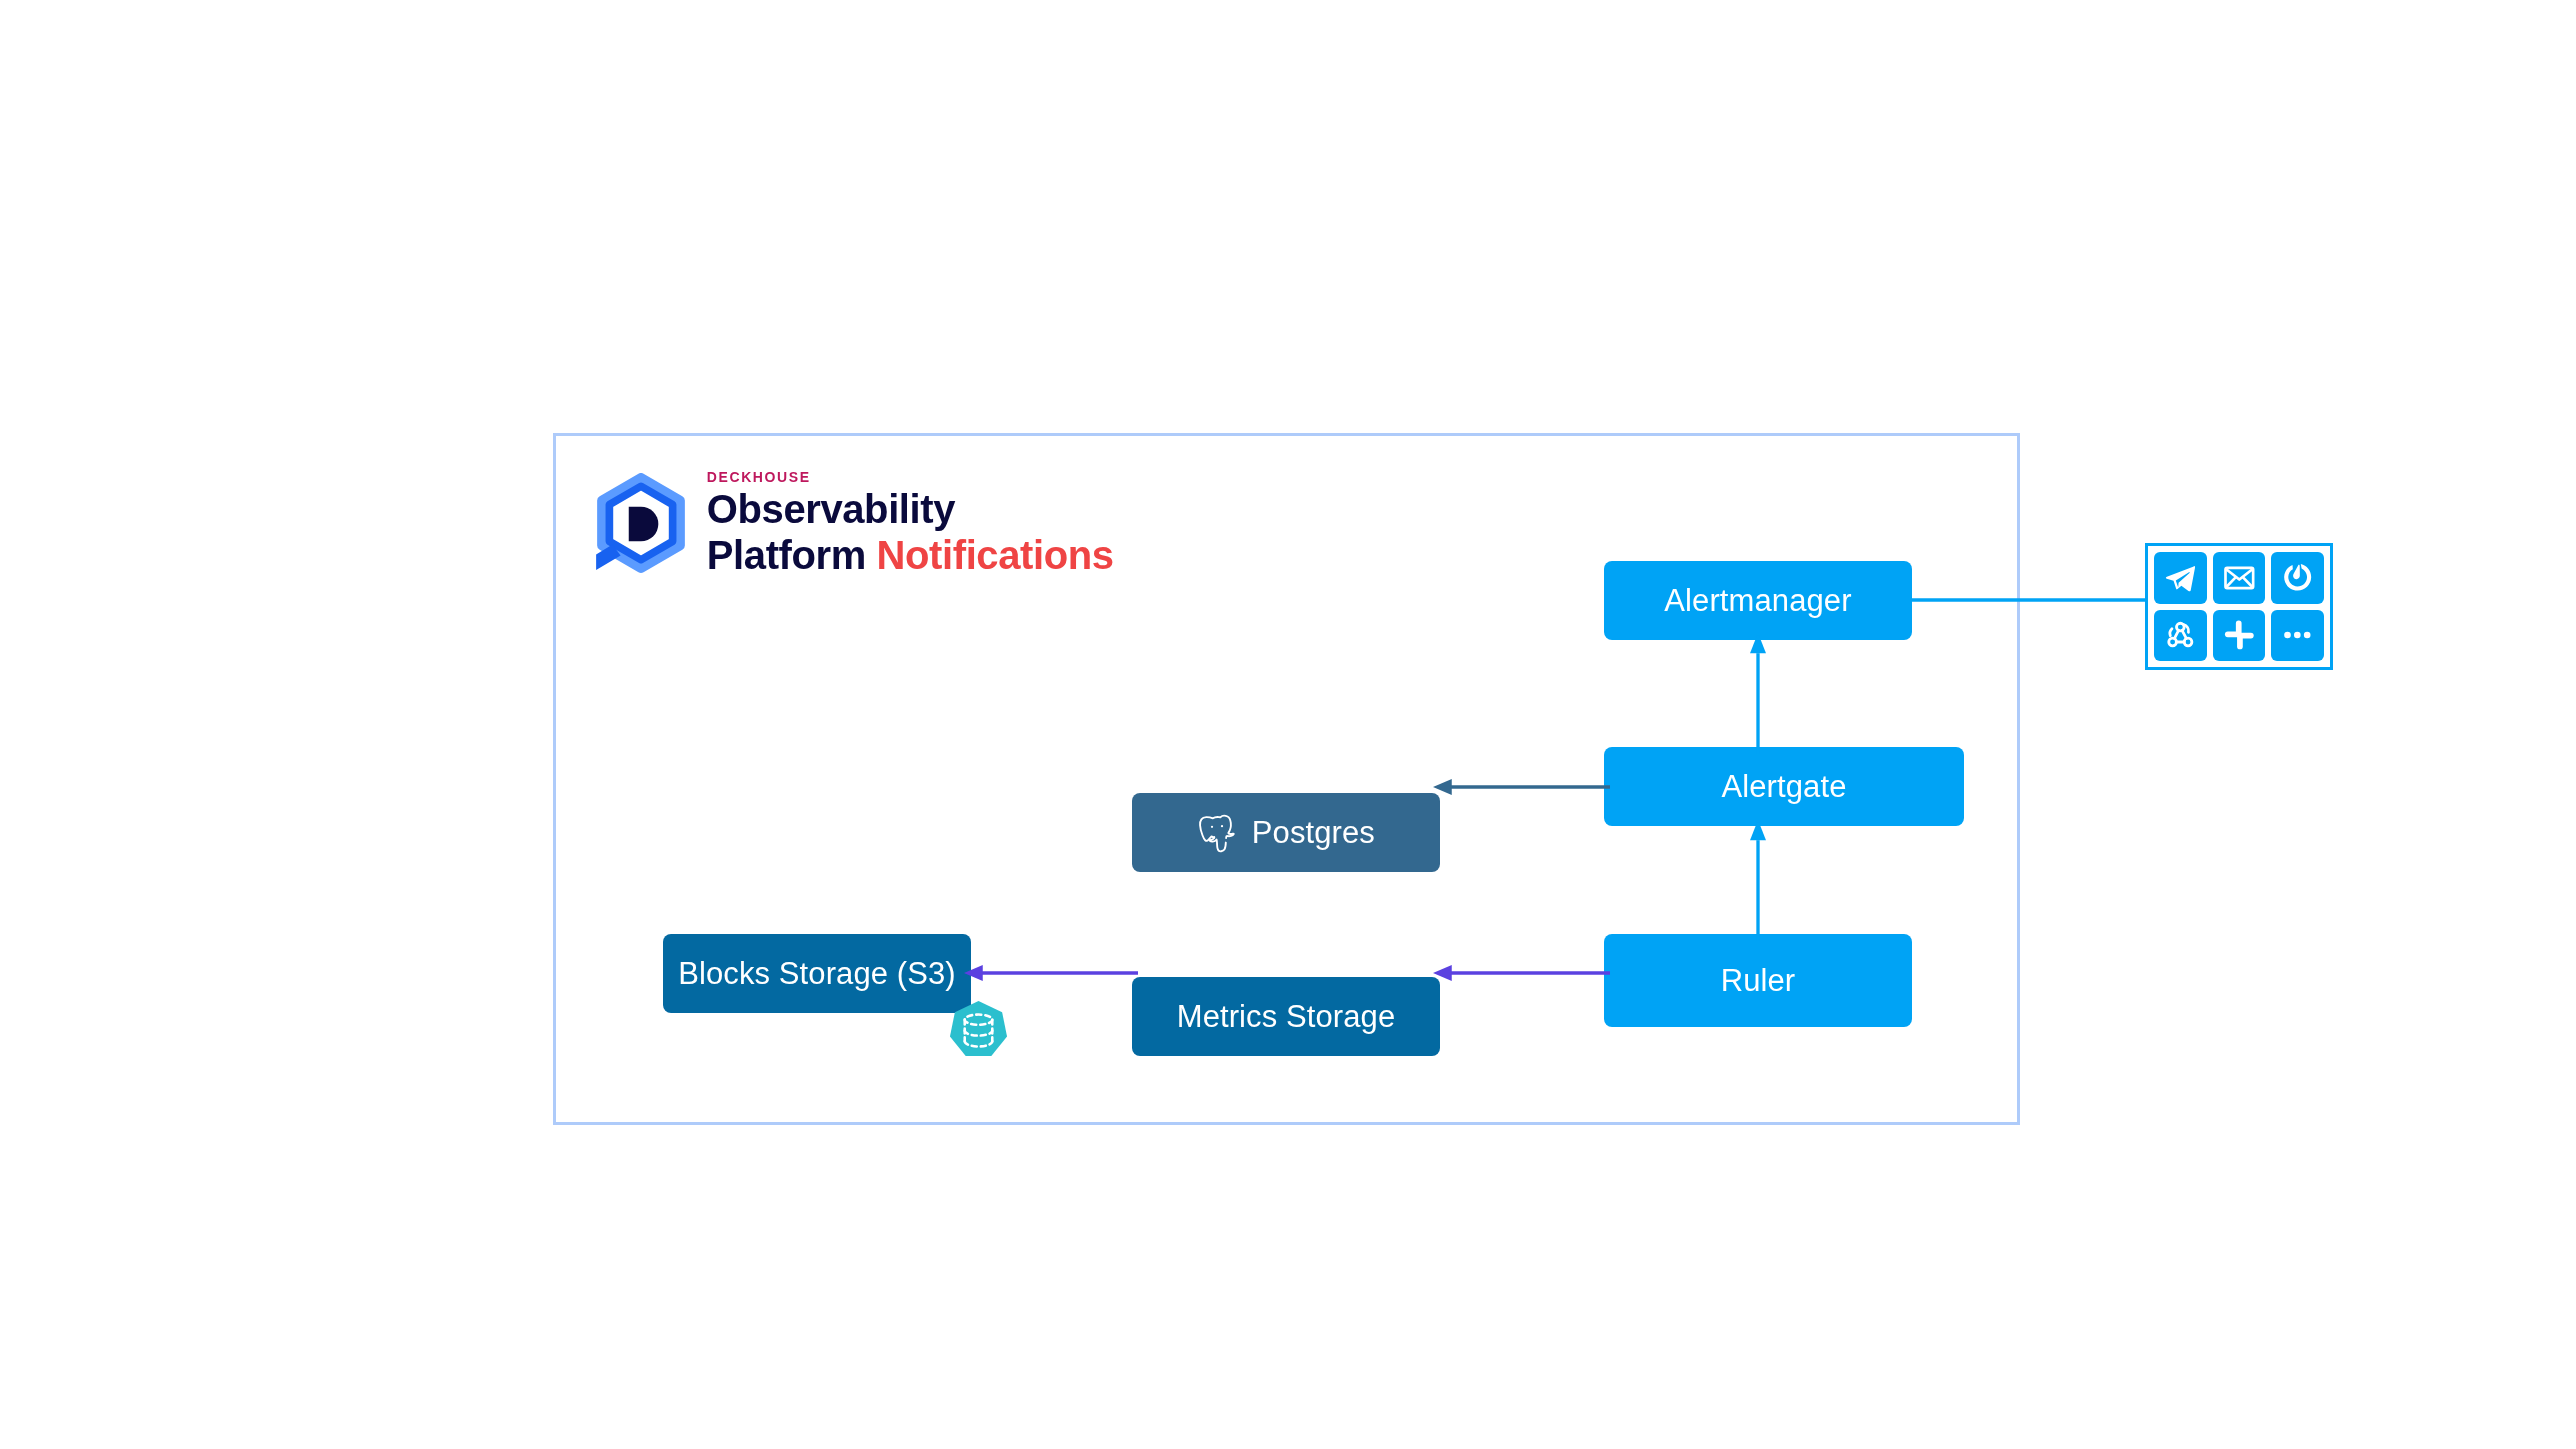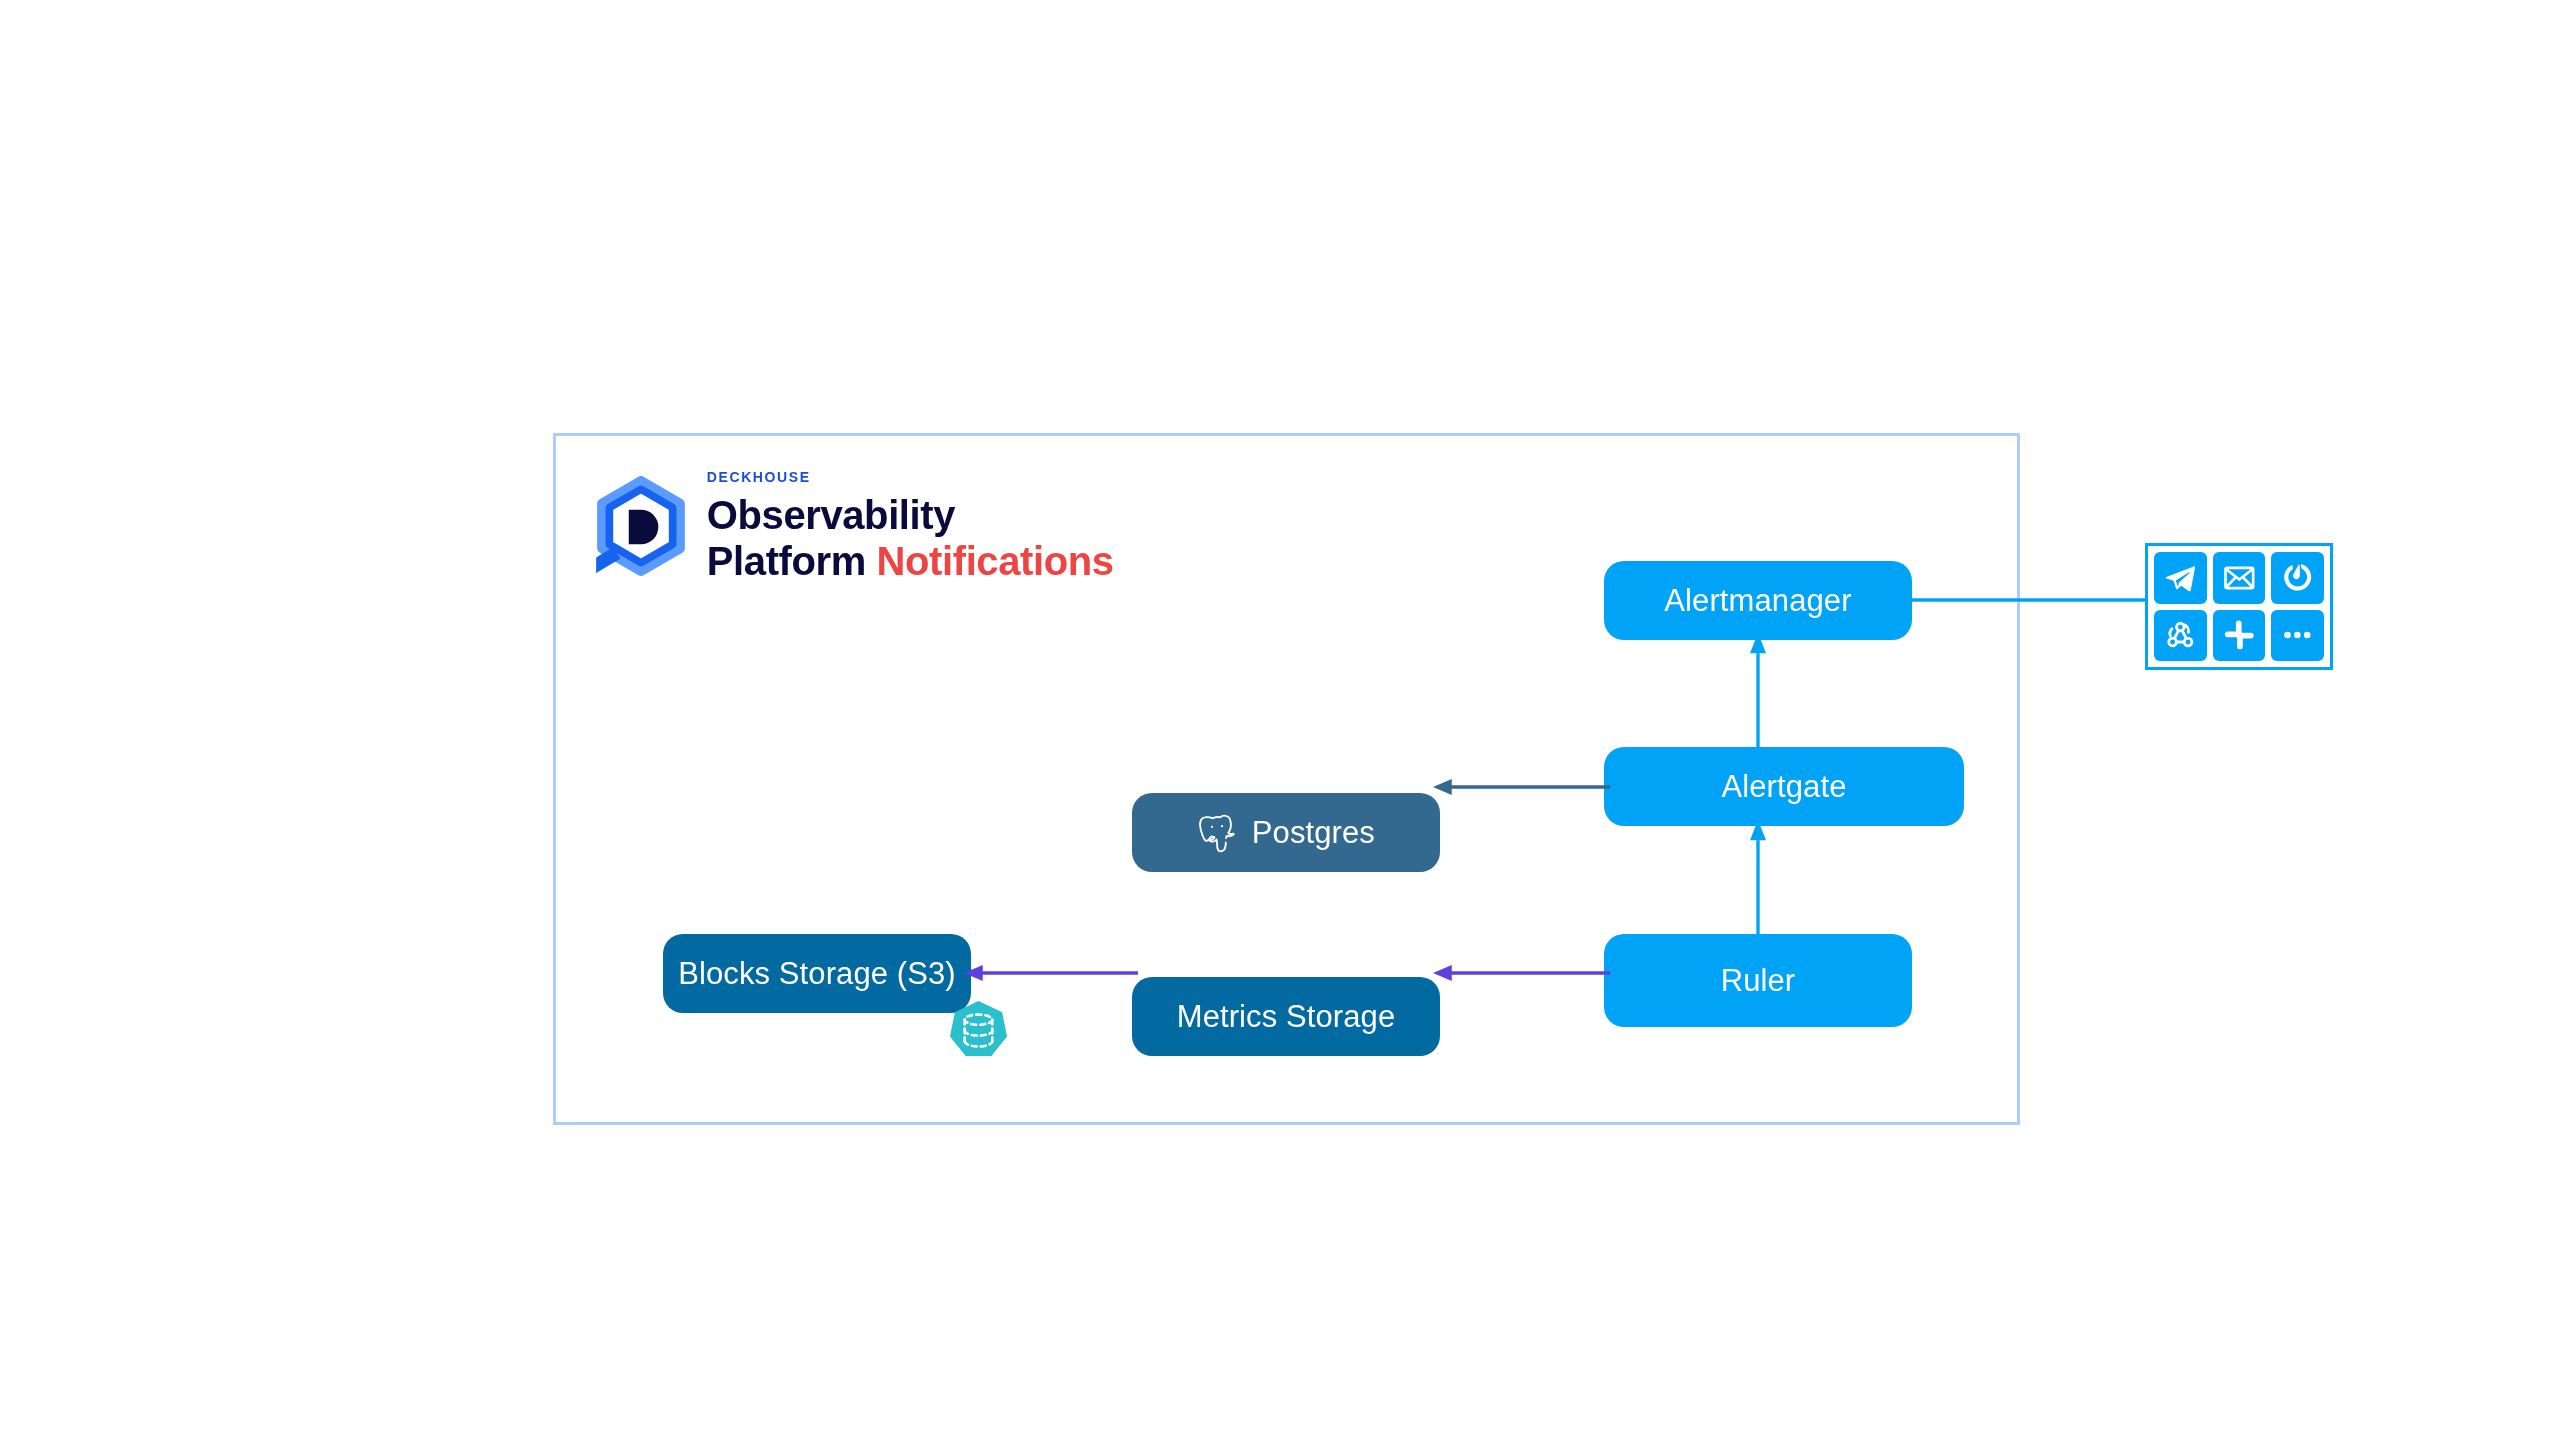--- a/index.html
+++ b/index.html
@@ -45,38 +45,38 @@
   #brand-text {
     display: flex;
     flex-direction: column;
     justify-content: center;
     line-height: 1;
   }
   #brand-eyebrow {
     font-size: 14px;
     font-weight: bold;
     letter-spacing: 1.6px;
-    color: #1d4ed8;
-    margin-bottom: 9px;
+    color: #be185d;
+    margin-bottom: 3px;
   }
   .brand-line {
     font-size: 40px;
     font-weight: bold;
     color: #0a0a3c;
     letter-spacing: -0.4px;
     line-height: 1.14;
     white-space: nowrap;
   }
   .brand-accent { color: #ef4444; }
 
   
   .node {
     position: absolute;
     box-sizing: border-box;
-    border-radius: 20px;
+    border-radius: 8px;
     display: flex;
     align-items: center;
     justify-content: center;
     color: #ffffff;
     font-size: 31px;
     font-weight: 400;
     letter-spacing: 0.1px;
     white-space: nowrap;
   }
   .node.blue    { background: #00a3f5; }

